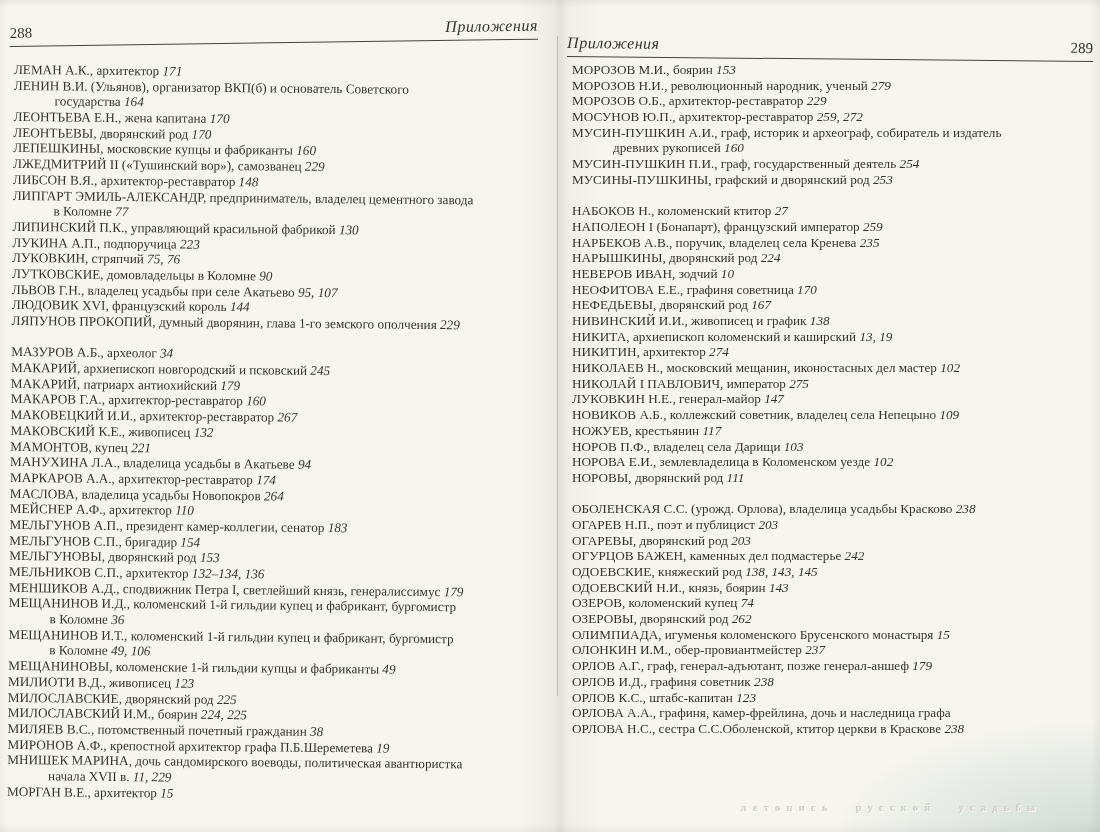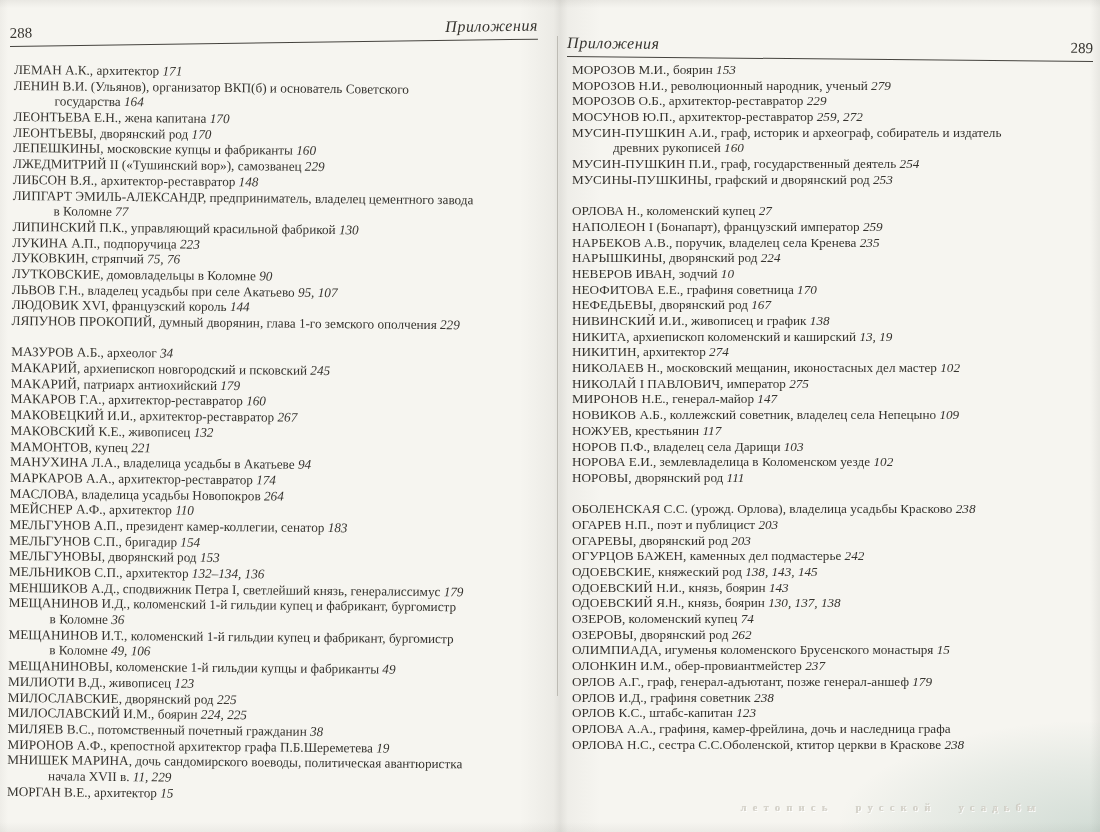--- a/index.html
+++ b/index.html
@@ -122,47 +122,46 @@
       <div class="entry"><span>МОРОЗОВ М.И., боярин</span><i class="pg">&nbsp;153</i></div>
       <div class="entry"><span>МОРОЗОВ Н.И., революционный народник, ученый</span><i class="pg">&nbsp;279</i></div>
       <div class="entry"><span>МОРОЗОВ О.Б., архитектор-реставратор</span><i class="pg">&nbsp;229</i></div>
       <div class="entry"><span>МОСУНОВ Ю.П., архитектор-реставратор</span><i class="pg">&nbsp;259, 272</i></div>
       <div class="entry"><span>МУСИН-ПУШКИН А.И., граф, историк и археограф, собиратель и издатель</span></div>
       <div class="entry cont"><span>древних рукописей</span><i class="pg">&nbsp;160</i></div>
       <div class="entry"><span>МУСИН-ПУШКИН П.И., граф, государственный деятель</span><i class="pg">&nbsp;254</i></div>
       <div class="entry"><span>МУСИНЫ-ПУШКИНЫ, графский и дворянский род</span><i class="pg">&nbsp;253</i></div>
     </div>
     <div class="section">
-      <div class="entry"><span>ОРЛОВА Н., коломенский купец</span><i class="pg">&nbsp;27</i></div>
+      <div class="entry"><span>НАБОКОВ Н., коломенский ктитор</span><i class="pg">&nbsp;27</i></div>
       <div class="entry"><span>НАПОЛЕОН I (Бонапарт), французский император</span><i class="pg">&nbsp;259</i></div>
       <div class="entry"><span>НАРБЕКОВ А.В., поручик, владелец села Кренева</span><i class="pg">&nbsp;235</i></div>
       <div class="entry"><span>НАРЫШКИНЫ, дворянский род</span><i class="pg">&nbsp;224</i></div>
       <div class="entry"><span>НЕВЕРОВ ИВАН, зодчий</span><i class="pg">&nbsp;10</i></div>
       <div class="entry"><span>НЕОФИТОВА Е.Е., графиня советница</span><i class="pg">&nbsp;170</i></div>
       <div class="entry"><span>НЕФЕДЬЕВЫ, дворянский род</span><i class="pg">&nbsp;167</i></div>
       <div class="entry"><span>НИВИНСКИЙ И.И., живописец и график</span><i class="pg">&nbsp;138</i></div>
       <div class="entry"><span>НИКИТА, архиепископ коломенский и каширский</span><i class="pg">&nbsp;13, 19</i></div>
       <div class="entry"><span>НИКИТИН, архитектор</span><i class="pg">&nbsp;274</i></div>
       <div class="entry"><span>НИКОЛАЕВ Н., московский мещанин, иконостасных дел мастер</span><i class="pg">&nbsp;102</i></div>
       <div class="entry"><span>НИКОЛАЙ I ПАВЛОВИЧ, император</span><i class="pg">&nbsp;275</i></div>
-      <div class="entry"><span>МИРОНОВ Н.Е., генерал-майор</span><i class="pg">&nbsp;147</i></div>
+      <div class="entry"><span>ЛУКОВКИН Н.Е., генерал-майор</span><i class="pg">&nbsp;147</i></div>
       <div class="entry"><span>НОВИКОВ А.Б., коллежский советник, владелец села Непецыно</span><i class="pg">&nbsp;109</i></div>
       <div class="entry"><span>НОЖУЕВ, крестьянин</span><i class="pg">&nbsp;117</i></div>
       <div class="entry"><span>НОРОВ П.Ф., владелец села Дарищи</span><i class="pg">&nbsp;103</i></div>
       <div class="entry"><span>НОРОВА Е.И., землевладелица в Коломенском уезде</span><i class="pg">&nbsp;102</i></div>
       <div class="entry"><span>НОРОВЫ, дворянский род</span><i class="pg">&nbsp;111</i></div>
     </div>
     <div class="section">
       <div class="entry"><span>ОБОЛЕНСКАЯ С.С. (урожд. Орлова), владелица усадьбы Красково</span><i class="pg">&nbsp;238</i></div>
       <div class="entry"><span>ОГАРЕВ Н.П., поэт и публицист</span><i class="pg">&nbsp;203</i></div>
       <div class="entry"><span>ОГАРЕВЫ, дворянский род</span><i class="pg">&nbsp;203</i></div>
       <div class="entry"><span>ОГУРЦОВ БАЖЕН, каменных дел подмастерье</span><i class="pg">&nbsp;242</i></div>
       <div class="entry"><span>ОДОЕВСКИЕ, княжеский род</span><i class="pg">&nbsp;138, 143, 145</i></div>
       <div class="entry"><span>ОДОЕВСКИЙ Н.И., князь, боярин</span><i class="pg">&nbsp;143</i></div>
-      <div class="entry"><span>ОДОЕВСКИЙ Я.Н., князь, боярин</span><i class="pg">&nbsp;130, 137, 138</i></div>
       <div class="entry"><span>ОЗЕРОВ, коломенский купец</span><i class="pg">&nbsp;74</i></div>
       <div class="entry"><span>ОЗЕРОВЫ, дворянский род</span><i class="pg">&nbsp;262</i></div>
       <div class="entry"><span>ОЛИМПИАДА, игуменья коломенского Брусенского монастыря</span><i class="pg">&nbsp;15</i></div>
       <div class="entry"><span>ОЛОНКИН И.М., обер-провиантмейстер</span><i class="pg">&nbsp;237</i></div>
       <div class="entry"><span>ОРЛОВ А.Г., граф, генерал-адъютант, позже генерал-аншеф</span><i class="pg">&nbsp;179</i></div>
       <div class="entry"><span>ОРЛОВ И.Д., графиня советник</span><i class="pg">&nbsp;238</i></div>
       <div class="entry"><span>ОРЛОВ К.С., штабс-капитан</span><i class="pg">&nbsp;123</i></div>
       <div class="entry"><span>ОРЛОВА А.А., графиня, камер-фрейлина, дочь и наследница графа</span></div>
       <div class="entry"><span>ОРЛОВА Н.С., сестра С.С.Оболенской, ктитор церкви в Краскове</span><i class="pg">&nbsp;238</i></div>
     </div>

